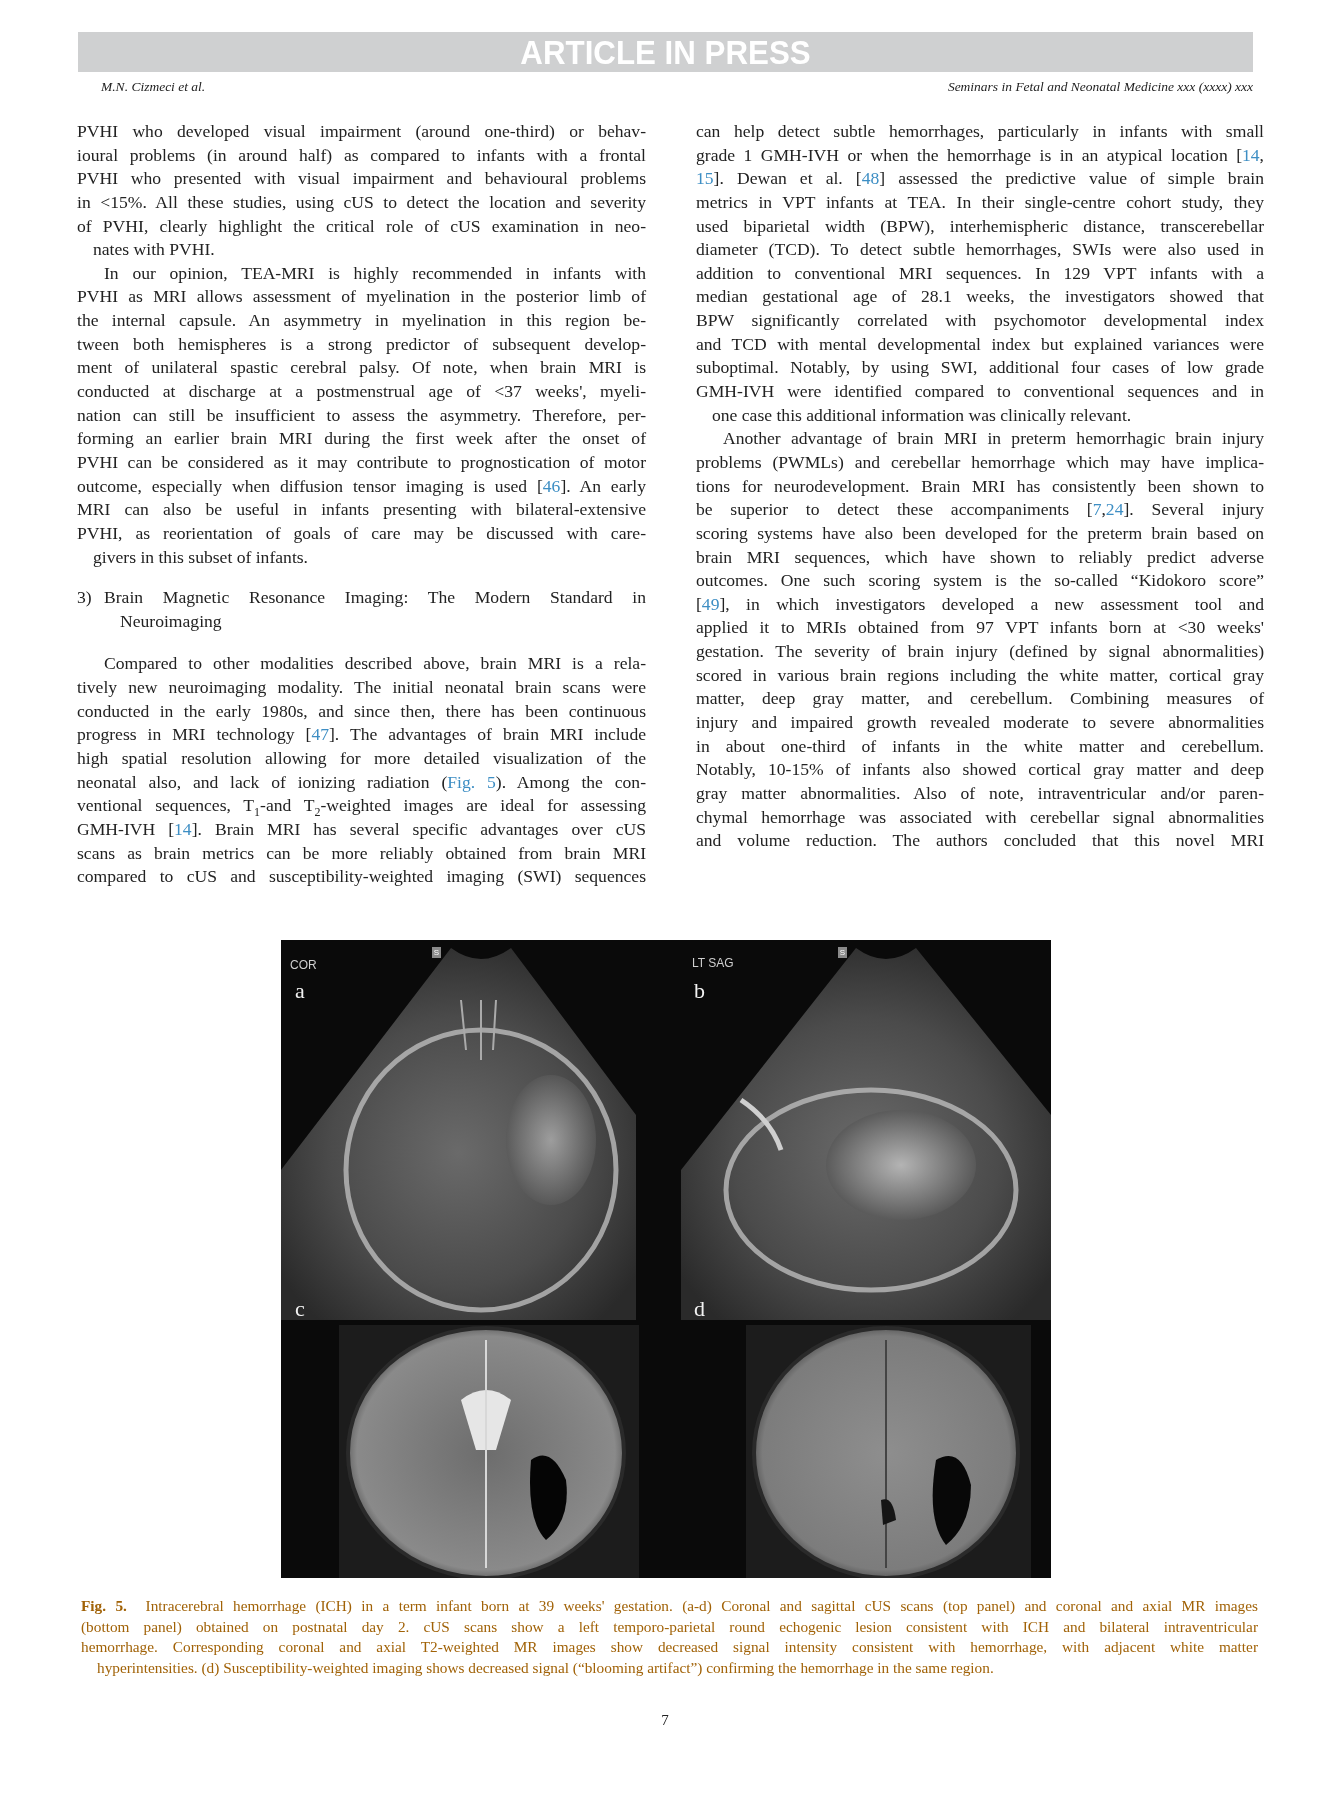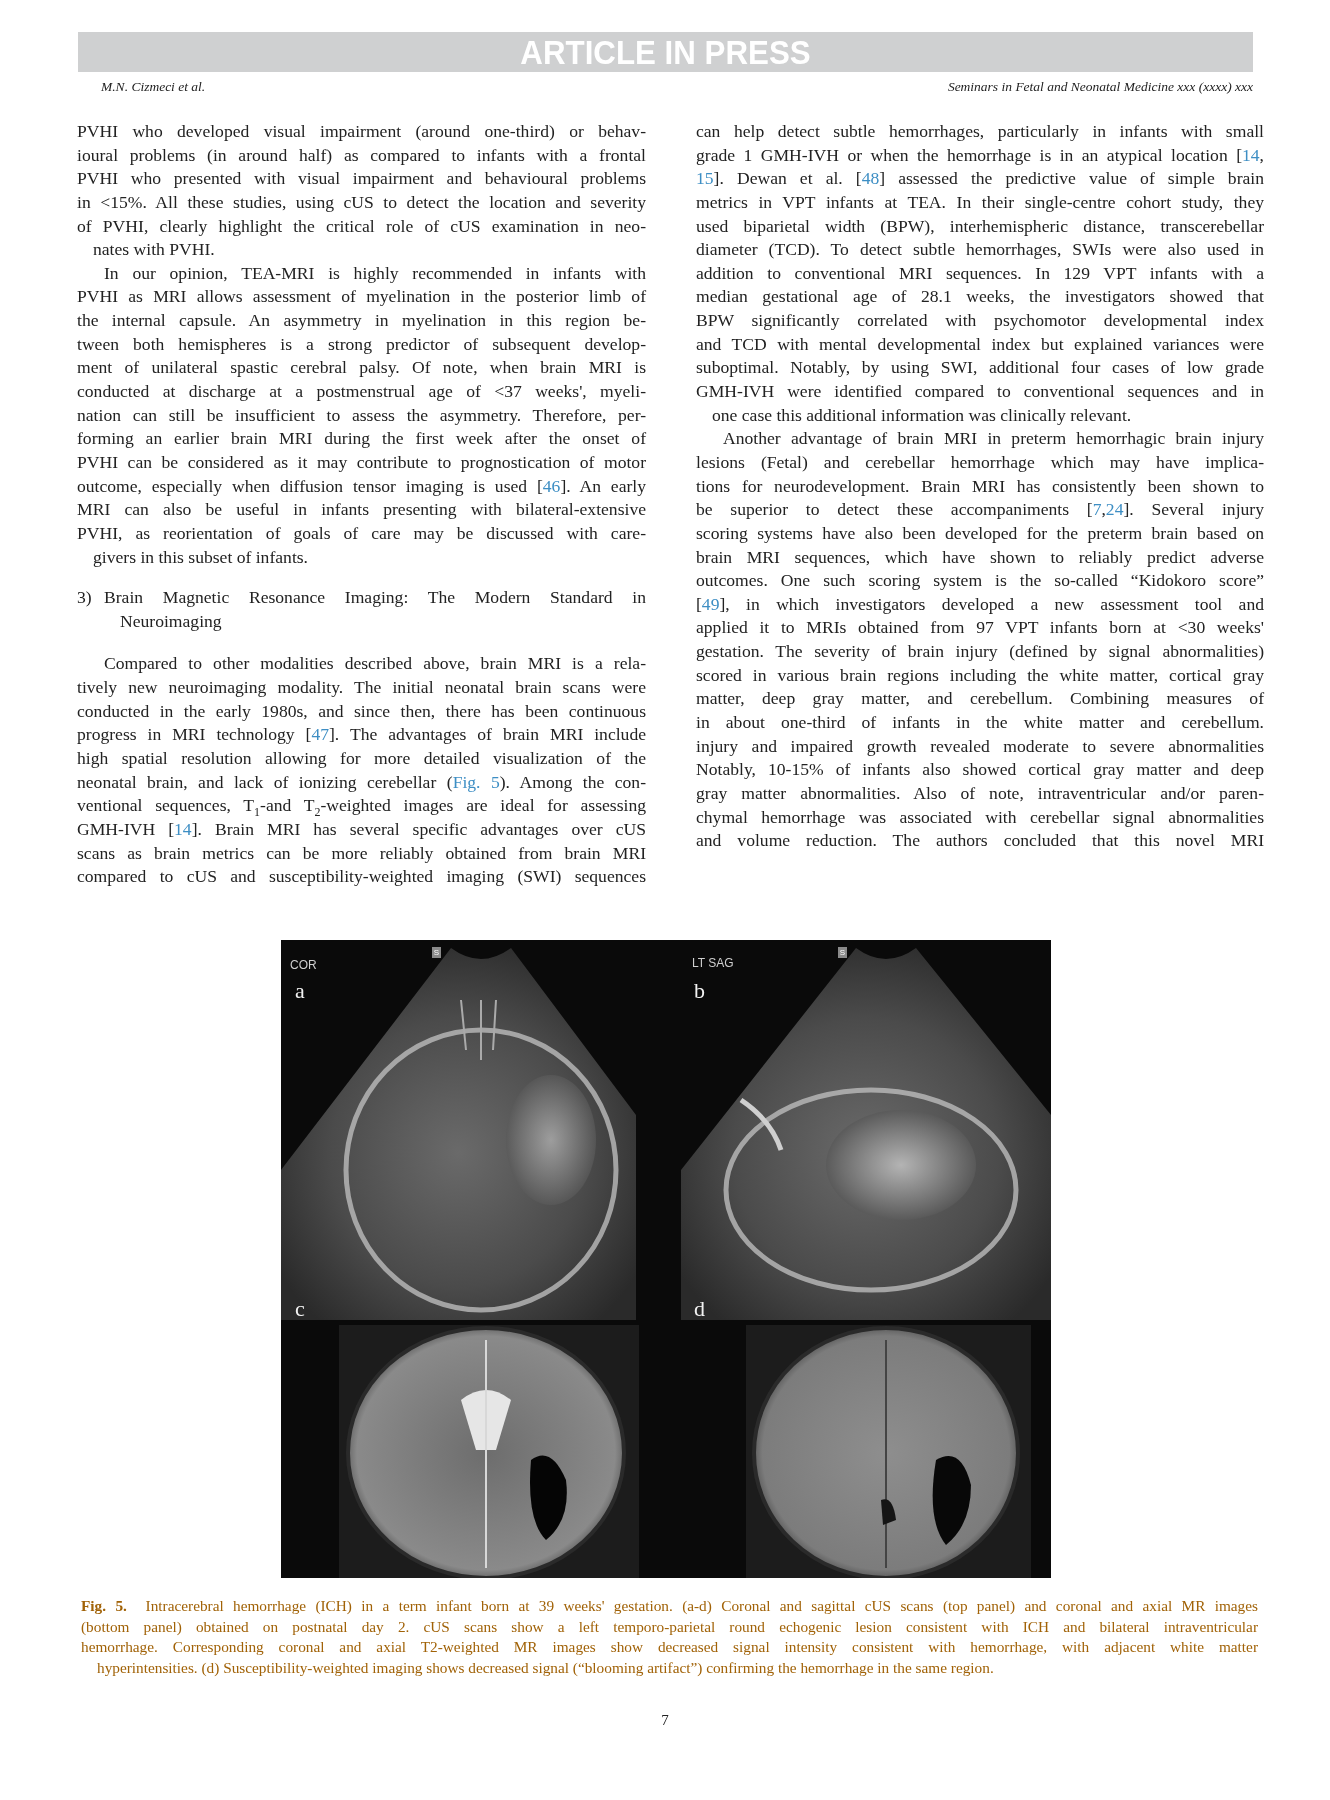--- a/index.html
+++ b/index.html
@@ -80,21 +80,21 @@
     <span class="ln"><span class="num">3)</span><span>Brain Magnetic Resonance Imaging: The Modern Standard in</span></span>
     <span class="ln last">Neuroimaging</span>
   </div>
   <span class="gap" style="height:19px"></span>
   <div>
     <span class="ln indent">Compared to other modalities described above, brain MRI is a rela-</span>
     <span class="ln">tively new neuroimaging modality. The initial neonatal brain scans were</span>
     <span class="ln">conducted in the early 1980s, and since then, there has been continuous</span>
     <span class="ln"><span>progress in MRI technology [</span><a class="cite">47</a><span>]. The advantages of brain MRI include</span></span>
     <span class="ln">high spatial resolution allowing for more detailed visualization of the</span>
-    <span class="ln"><span>neonatal brain, and lack of ionizing cerebellar (</span><a class="cite">Fig. 5</a><span>). Among the con-</span></span>
+    <span class="ln"><span>neonatal also, and lack of ionizing radiation (</span><a class="cite">Fig. 5</a><span>). Among the con-</span></span>
     <span class="ln"><span>ventional sequences, T</span><sub style="font-size:12px">1</sub><span>-and T</span><sub style="font-size:12px">2</sub><span>-weighted images are ideal for assessing</span></span>
     <span class="ln"><span>GMH-IVH [</span><a class="cite">14</a><span>]. Brain MRI has several specific advantages over cUS</span></span>
     <span class="ln">scans as brain metrics can be more reliably obtained from brain MRI</span>
     <span class="ln">compared to cUS and susceptibility-weighted imaging (SWI) sequences</span>
   </div>
 </div>
 
 <div class="col right">
   <div>
     <span class="ln">can help detect subtle hemorrhages, particularly in infants with small</span>
@@ -106,33 +106,33 @@
     <span class="ln">addition to conventional MRI sequences. In 129 VPT infants with a</span>
     <span class="ln">median gestational age of 28.1 weeks, the investigators showed that</span>
     <span class="ln">BPW significantly correlated with psychomotor developmental index</span>
     <span class="ln">and TCD with mental developmental index but explained variances were</span>
     <span class="ln">suboptimal. Notably, by using SWI, additional four cases of low grade</span>
     <span class="ln">GMH-IVH were identified compared to conventional sequences and in</span>
     <span class="ln last">one case this additional information was clinically relevant.</span>
   </div>
   <div>
     <span class="ln indent">Another advantage of brain MRI in preterm hemorrhagic brain injury</span>
-    <span class="ln">lesions (Fetal) and cerebellar hemorrhage which may have implica-</span>
+    <span class="ln">problems (PWMLs) and cerebellar hemorrhage which may have implica-</span>
     <span class="ln">tions for neurodevelopment. Brain MRI has consistently been shown to</span>
     <span class="ln"><span>be superior to detect these accompaniments [</span><a class="cite">7</a><span>,</span><a class="cite">24</a><span>]. Several injury</span></span>
     <span class="ln">scoring systems have also been developed for the preterm brain based on</span>
     <span class="ln">brain MRI sequences, which have shown to reliably predict adverse</span>
     <span class="ln">outcomes. One such scoring system is the so-called “Kidokoro score”</span>
     <span class="ln"><span>[</span><a class="cite">49</a><span>], in which investigators developed a new assessment tool and</span></span>
     <span class="ln">applied it to MRIs obtained from 97 VPT infants born at &lt;30 weeks'</span>
     <span class="ln">gestation. The severity of brain injury (defined by signal abnormalities)</span>
     <span class="ln">scored in various brain regions including the white matter, cortical gray</span>
     <span class="ln">matter, deep gray matter, and cerebellum. Combining measures of</span>
+    <span class="ln">injury and impaired growth revealed moderate to severe abnormalities</span>
     <span class="ln">in about one-third of infants in the white matter and cerebellum.</span>
-    <span class="ln">injury and impaired growth revealed moderate to severe abnormalities</span>
     <span class="ln">Notably, 10-15% of infants also showed cortical gray matter and deep</span>
     <span class="ln">gray matter abnormalities. Also of note, intraventricular and/or paren-</span>
     <span class="ln">chymal hemorrhage was associated with cerebellar signal abnormalities</span>
     <span class="ln">and volume reduction. The authors concluded that this novel MRI</span>
   </div>
 </div>
 
 <div class="figure">
   <svg width="770" height="638" viewBox="0 0 770 638">
     <defs>

